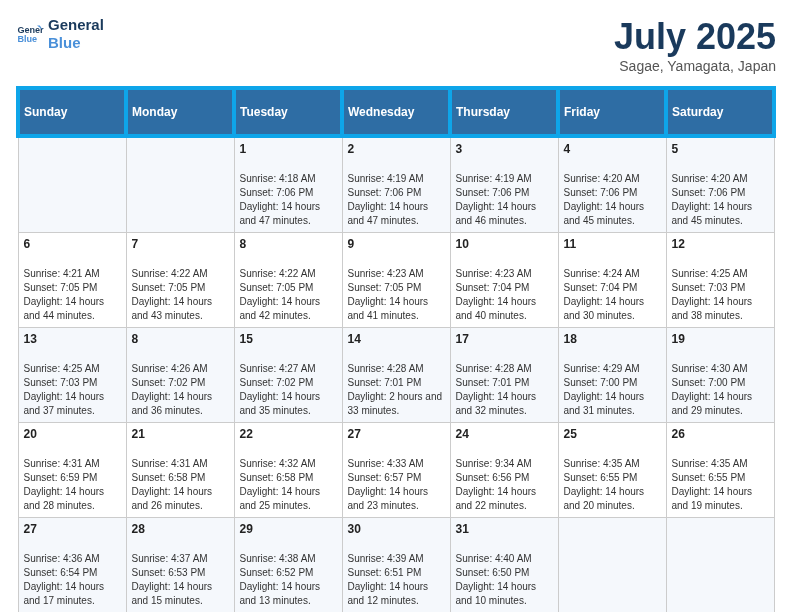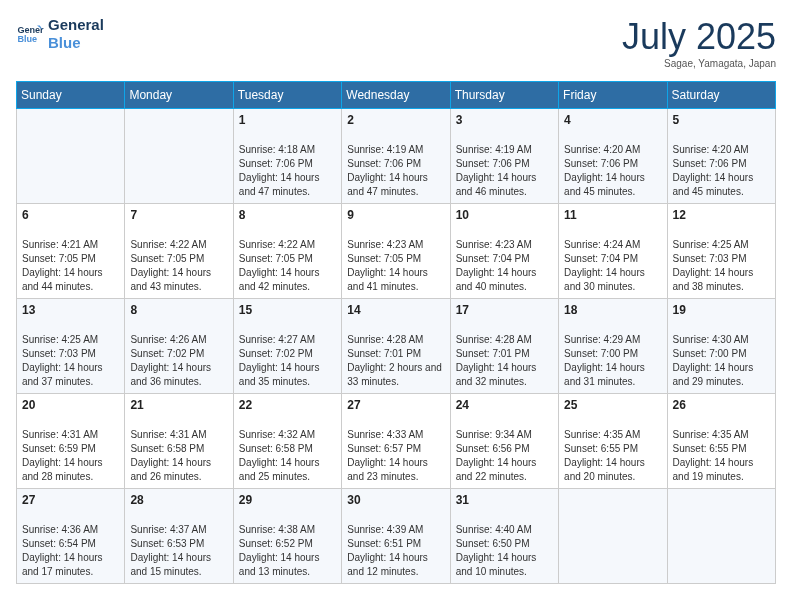--- a/index.html
+++ b/index.html
@@ -24,39 +24,39 @@
     .logo-icon {
       width: 28px;
       height: 28px;
     }
     .title-block {
       text-align: right;
     }
     .month-title {
       font-size: 36px;
       color: #1a3a5c;
-      font-weight: normal;
+      font-weight: bold;
     }
     .location {
-      font-size: 10px;
+      font-size: 14px;
       color: #555;
     }
     table {
       width: 100%;
       border-collapse: collapse;
       font-size: 10.5px;
     }
     thead tr th {
       background-color: #2e6da4;
       color: #fff;
-      padding: 6px 4px;
+      padding: 15px 4px;
       text-align: left;
-      font-weight: normal;
+      font-weight: bold;
       font-size: 12px;
-      border: 1px solid #0ea5e9;
+      border: 4px solid #0ea5e9;
     }
     tbody tr td {
       border: 1px solid #ccc;
       vertical-align: top;
       padding: 4px 5px;
       height: 82px;
       width: calc(100% / 7);
       color: #222;
       background: #fff;
     }

